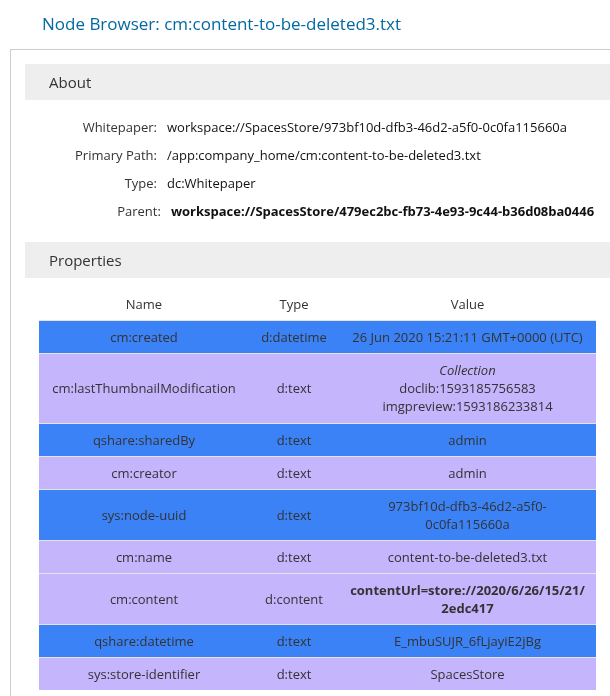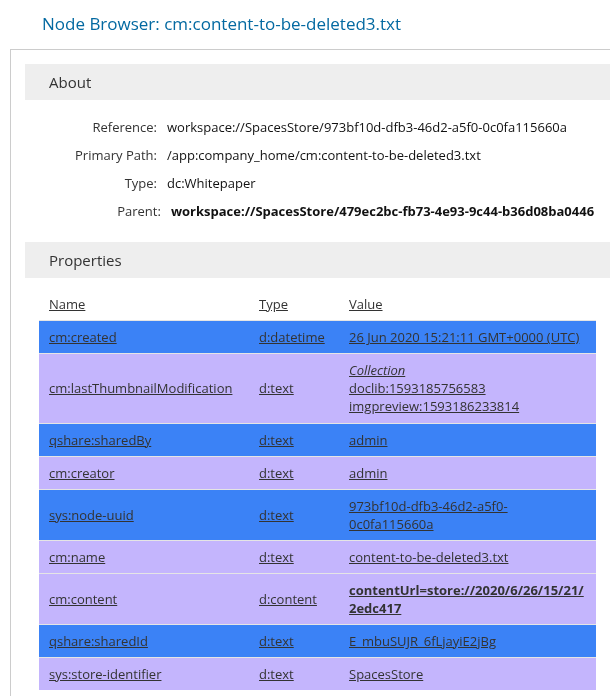--- a/index.html
+++ b/index.html
@@ -56,26 +56,25 @@
     .props {
       padding: 10px 14px 14px 14px;
     }
     .tbl {
       width: 100%;
       border-collapse: collapse;
       font-size: 13px;
       table-layout: fixed;
     }
     .tbl th, .tbl td {
-      text-align: left;
+      text-align: center;
       padding: 7px 10px;
       border-top: 1px solid #e5e5e5;
       word-wrap: break-word;
       overflow: hidden;
-      text-decoration: underline;
     }
     .tbl th {
       background: #fff;
       font-weight: 400;
       color: #333;
       border-top: none;
     }
     .col-name { width: 210px; }
     .col-type { width: 90px; }
     .col-value { }
@@ -88,21 +87,21 @@
 <body>
 
 <h1 class="page-title">Node Browser: cm:content-to-be-deleted3.txt</h1>
 
 <div class="panel-wrap">
 
   <div class="section-header">About</div>
 
   <div class="about" id="about-rows">
       <div class="about-row">
-        <div class="about-label">Reference:</div>
+        <div class="about-label">Whitepaper:</div>
         <div class="about-value">workspace://SpacesStore/973bf10d-dfb3-46d2-a5f0-0c0fa115660a</div>
       </div>
       <div class="about-row">
         <div class="about-label">Primary Path:</div>
         <div class="about-value">/app:company_home/cm:content-to-be-deleted3.txt</div>
       </div>
       <div class="about-row">
         <div class="about-label">Type:</div>
         <div class="about-value">dc:Whitepaper</div>
       </div>
@@ -159,21 +158,21 @@
             <td>cm:name</td>
             <td>d:text</td>
             <td>content-to-be-deleted3.txt</td>
           </tr>
           <tr class="odd">
             <td>cm:content</td>
             <td>d:content</td>
             <td style="font-weight: 700;">contentUrl=store://2020/6/26/15/21/2edc417</td>
           </tr>
           <tr class="even">
-            <td>qshare:sharedId</td>
+            <td>qshare:datetime</td>
             <td>d:text</td>
             <td>E_mbuSUJR_6fLjayiE2jBg</td>
           </tr>
           <tr class="odd">
             <td>sys:store-identifier</td>
             <td>d:text</td>
             <td>SpacesStore</td>
           </tr>
         </tbody>
     </table>

